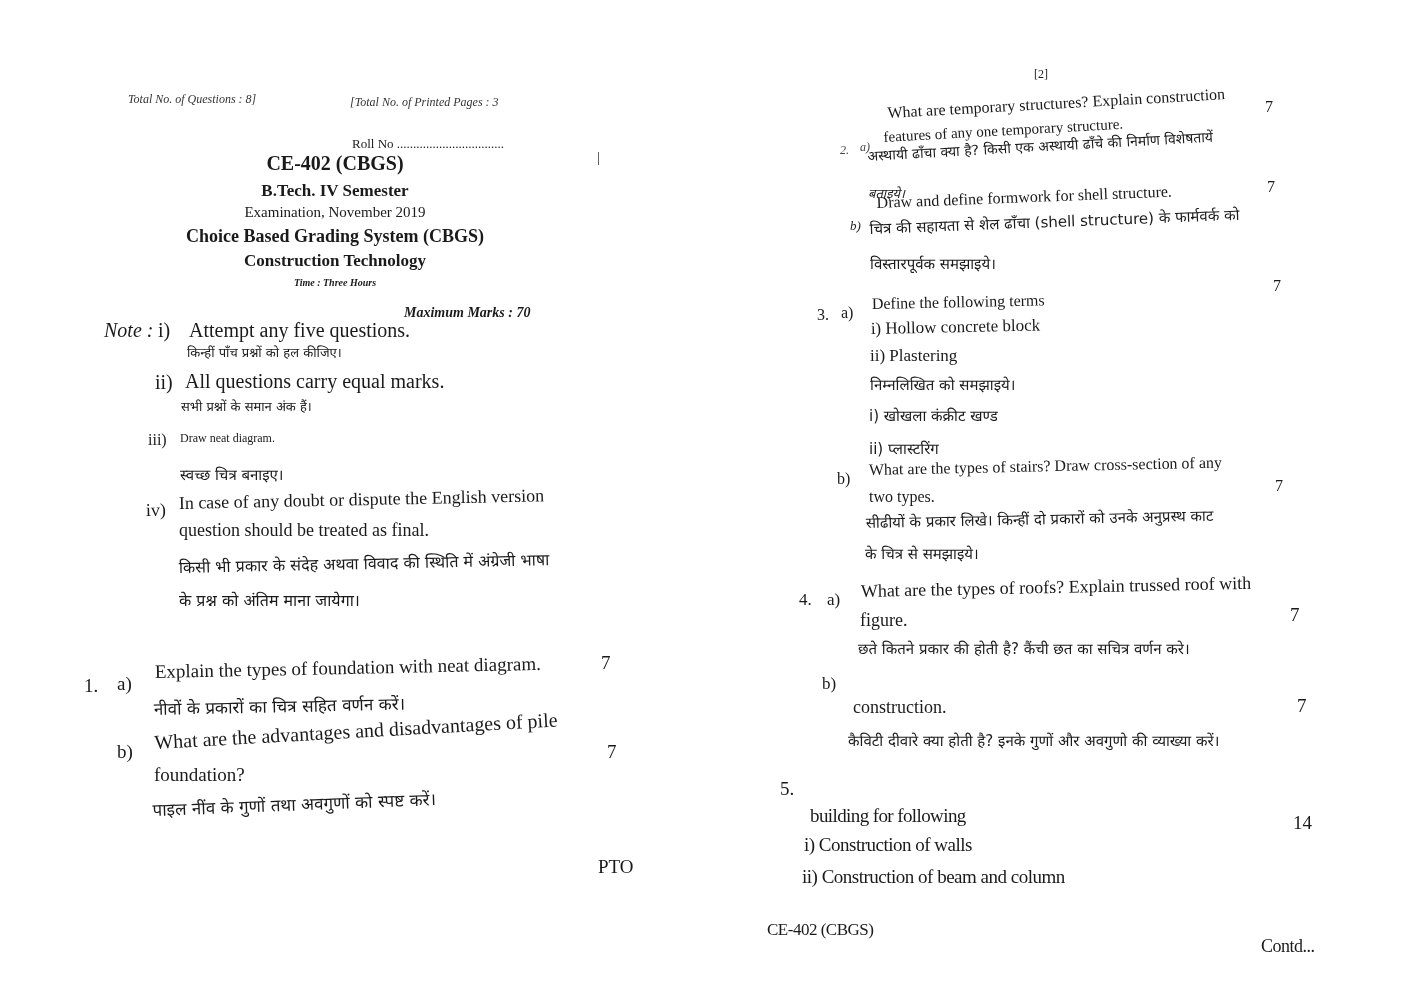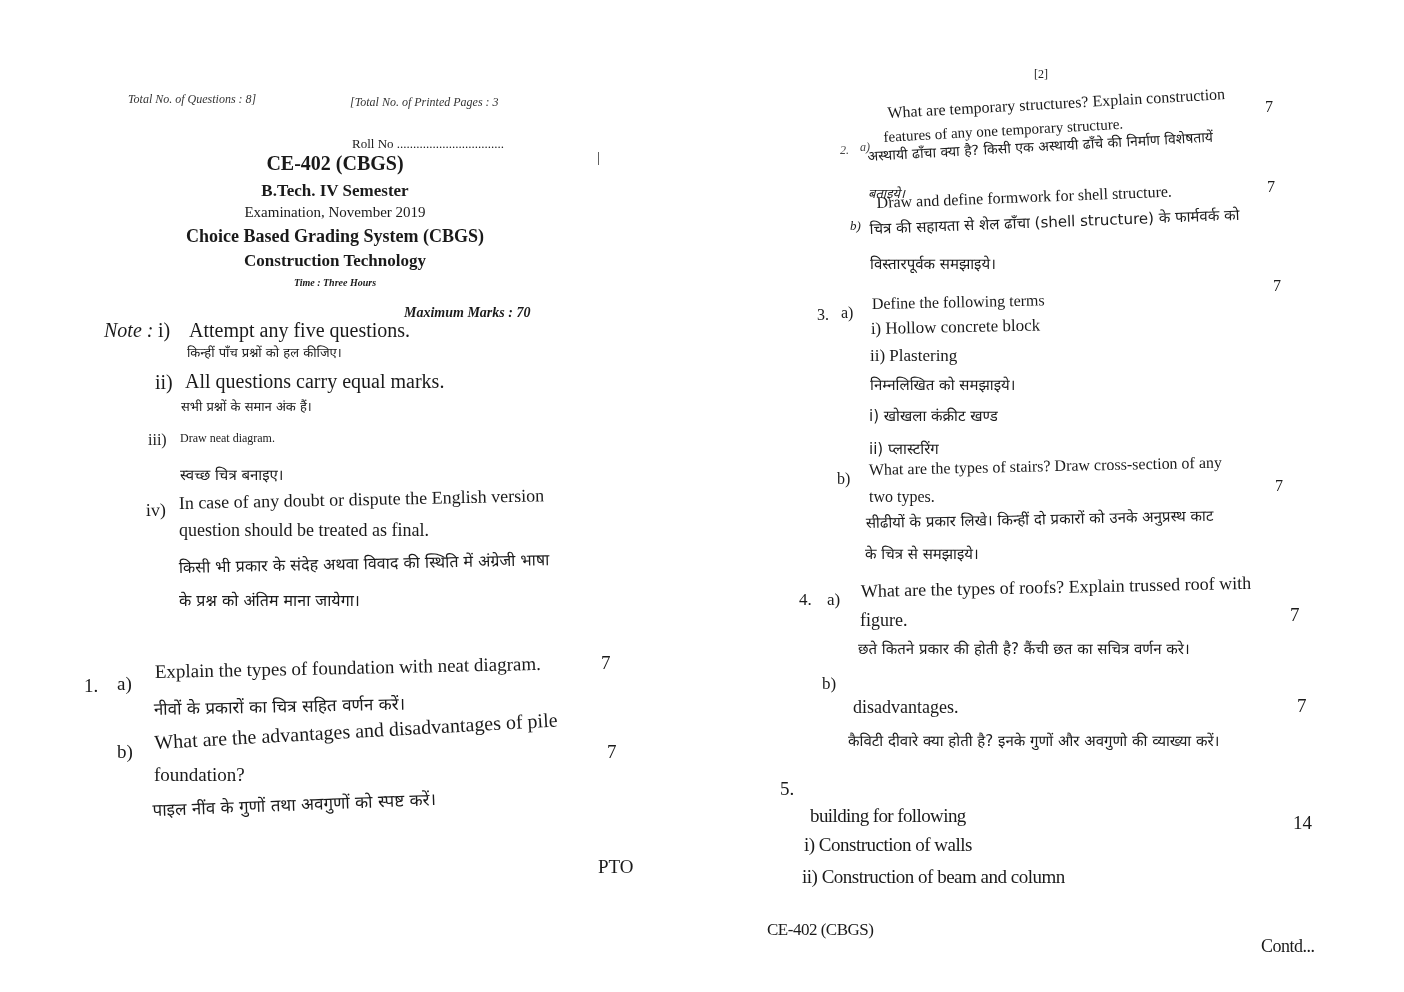--- a/index.html
+++ b/index.html
@@ -123,21 +123,21 @@
   <div class="abs hi rt-hi" style="left:165px;top:543px;">के चित्र से समझाइये।</div>
 
   <div class="abs rtb" style="left:99px;top:590px;font-size:17px;">4.</div>
   <div class="abs rtb" style="left:127px;top:590px;font-size:17px;">a)</div>
   <div class="abs rtb rot-c" style="left:161px;top:581px;font-size:18px;">What are the types of roofs? Explain trussed roof with</div>
   <div class="abs rtb" style="left:160px;top:610px;font-size:18px;">figure.</div>
   <div class="abs rtb" style="left:590px;top:604px;">7</div>
   <div class="abs hi rtb-hi" style="left:158px;top:638px;">छते कितने प्रकार की होती है? कैंची छत का सचित्र वर्णन करे।</div>
 
   <div class="abs rtb" style="left:122px;top:674px;font-size:17px;">b)</div>
-  <div class="abs rtb" style="left:153px;top:697px;font-size:18px;">disadvantages.</div>
+  <div class="abs rtb" style="left:153px;top:697px;font-size:18px;">construction.</div>
   <div class="abs rtb" style="left:597px;top:695px;">7</div>
   <div class="abs hi rtb-hi" style="left:148px;top:730px;">कैविटी दीवारे क्या होती है? इनके गुणों और अवगुणो की व्याख्या करें।</div>
 
   <div class="abs rtb" style="left:80px;top:778px;">5.</div>
   <div class="abs rtb" style="left:110px;top:805px;letter-spacing:-0.6px;">building for following</div>
   <div class="abs rtb" style="left:593px;top:812px;">14</div>
   <div class="abs rtb" style="left:104px;top:834px;letter-spacing:-0.5px;">i)   Construction of walls</div>
   <div class="abs rtb" style="left:102px;top:866px;letter-spacing:-0.5px;">ii)  Construction of beam and column</div>
 
   <div class="abs" style="left:67px;top:920px;font-size:17px;letter-spacing:-0.5px;">CE-402 (CBGS)</div>

